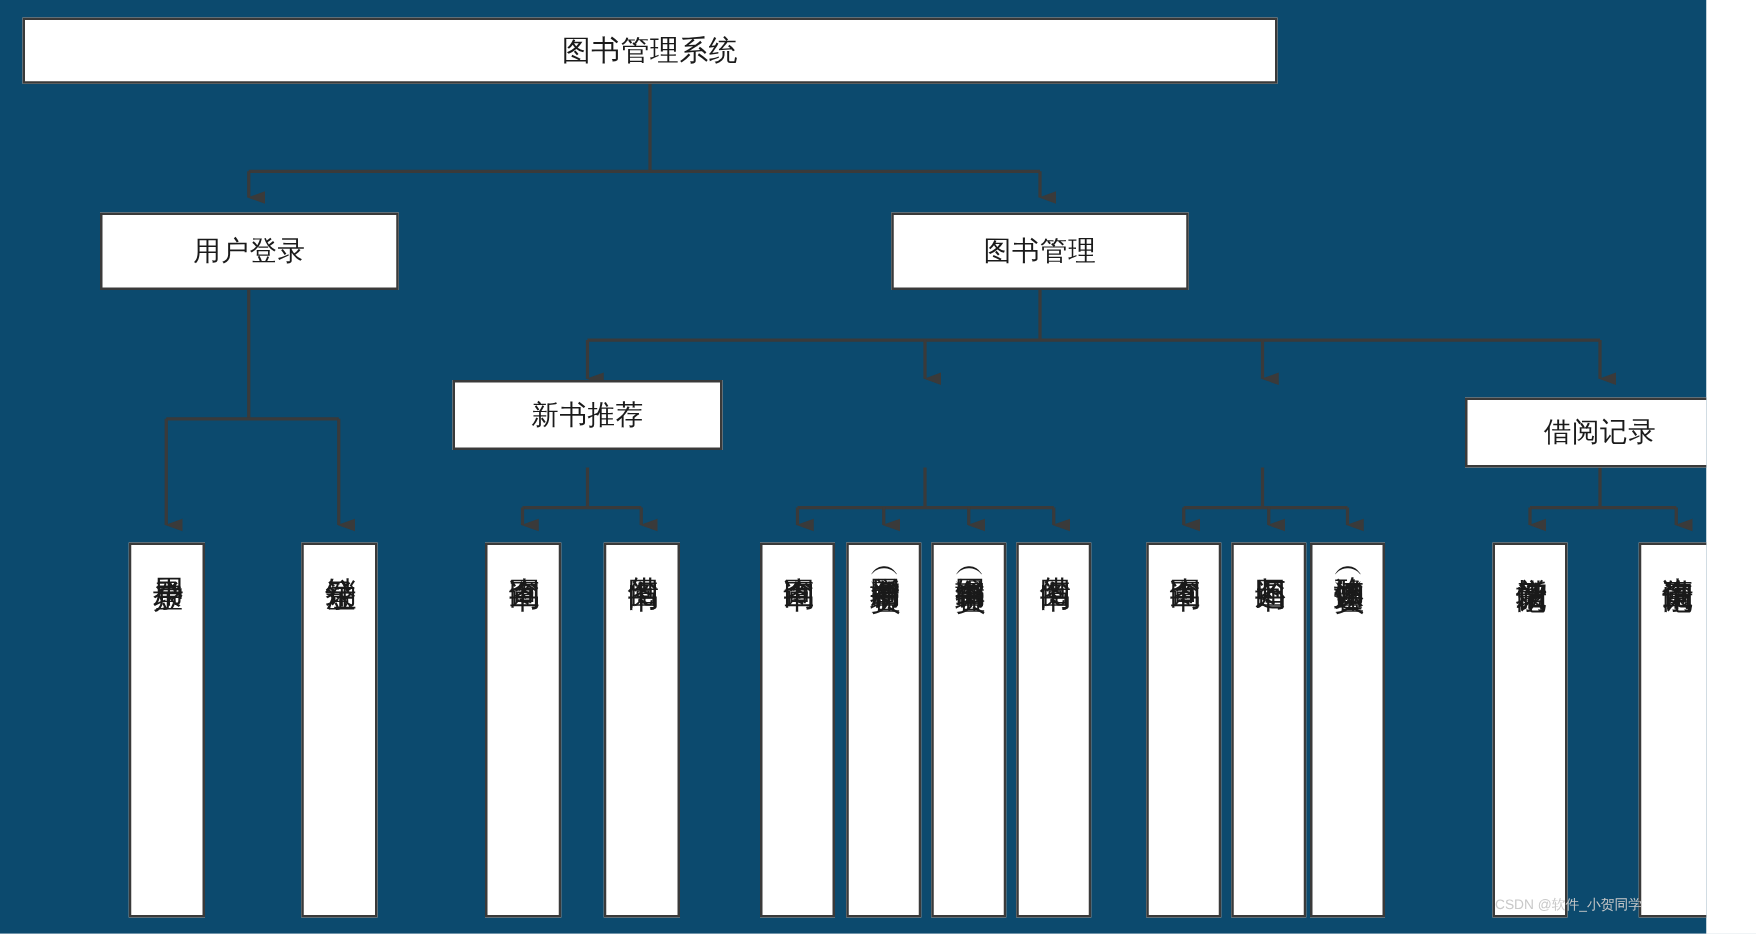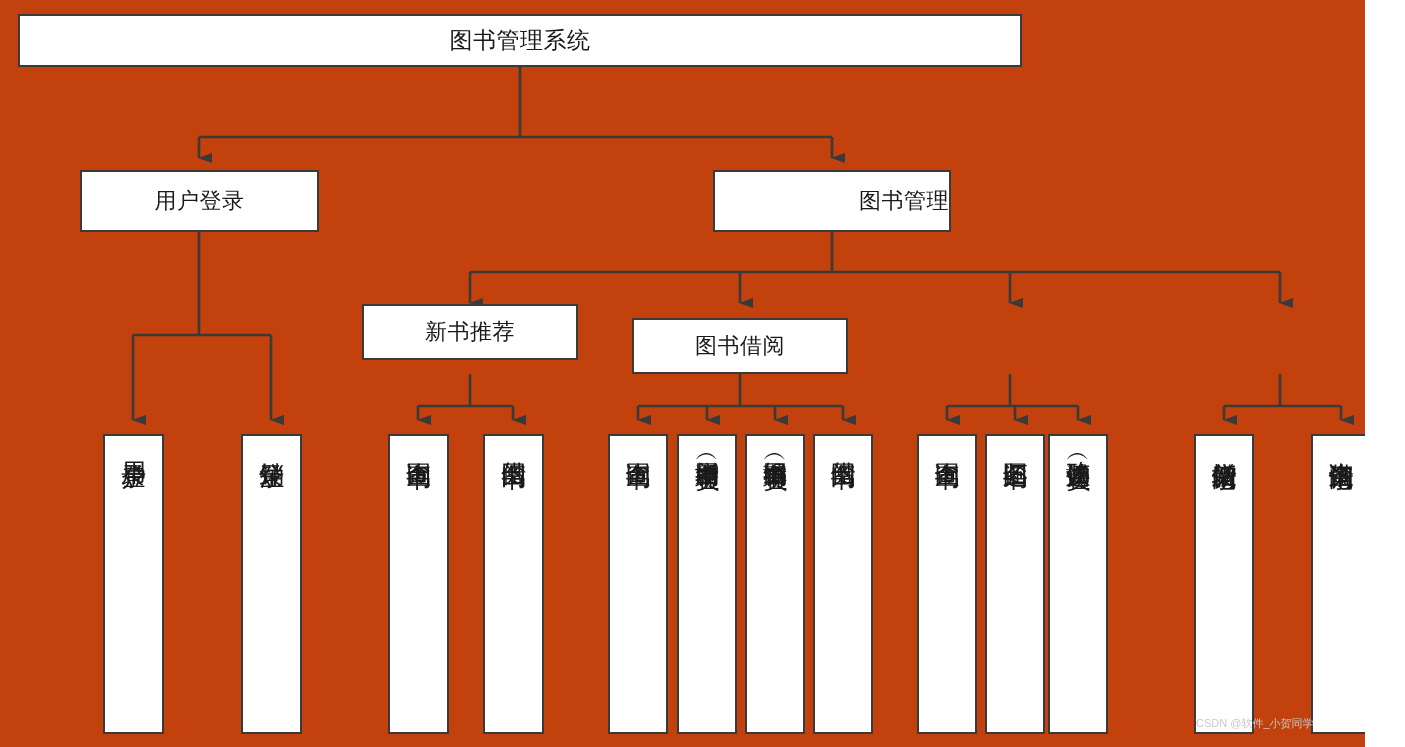--- a/index.html
+++ b/index.html
@@ -8,21 +8,21 @@
     padding: 0;
     background: #ffffff;
   }
   body {
     font-family: "Liberation Sans", "DejaVu Sans", sans-serif;
   }
   #canvas {
     position: relative;
     width: 1365px;
     height: 747px;
-    background: #c2410c;
+    background: #0c4a6e;
     overflow: hidden;
   }
   #edges {
     position: absolute;
     left: 0;
     top: 0;
     width: 1405px;
     height: 747px;
     pointer-events: none;
   }
@@ -130,29 +130,29 @@
     </g>
   </svg>
 
   <div class="node root horiz" style="left:18px; top:14px; width:1004px; height:53px;">
     <span class="label">图书管理系统</span>
   </div>
 
   <div class="node horiz" style="left:80px; top:170px; width:239px; height:62px;">
     <span class="label">用户登录</span>
   </div>
-  <div class="node horiz" style="left:713px; top:170px; width:238px; height:62px;justify-content:flex-end;">
+  <div class="node horiz" style="left:713px; top:170px; width:238px; height:62px;">
     <span class="label">图书管理</span>
   </div>
 
   <div class="node horiz" style="left:362px; top:304px; width:216px; height:56px;">
     <span class="label">新书推荐</span>
   </div>
-  <div class="node horiz" style="left:632px; top:318px; width:216px; height:56px;">
-    <span class="label">图书借阅</span>
+  <div class="node horiz" style="left:1172px; top:318px; width:216px; height:56px;">
+    <span class="label">借阅记录</span>
   </div>
 
   <div class="node vert" style="left:103px; top:434px; width:61px; height:300px;">
     <span class="label">用户登录</span>
   </div>
   <div class="node vert" style="left:241px; top:434px; width:61px; height:300px;">
     <span class="label">注销登录</span>
   </div>
 
   <div class="node vert" style="left:388px; top:434px; width:61px; height:300px;">

